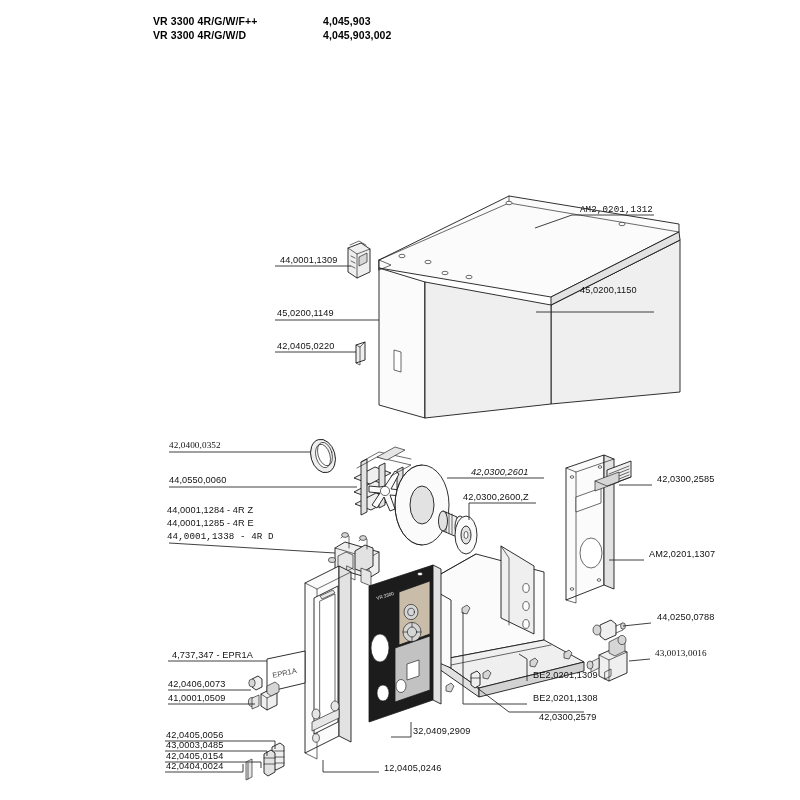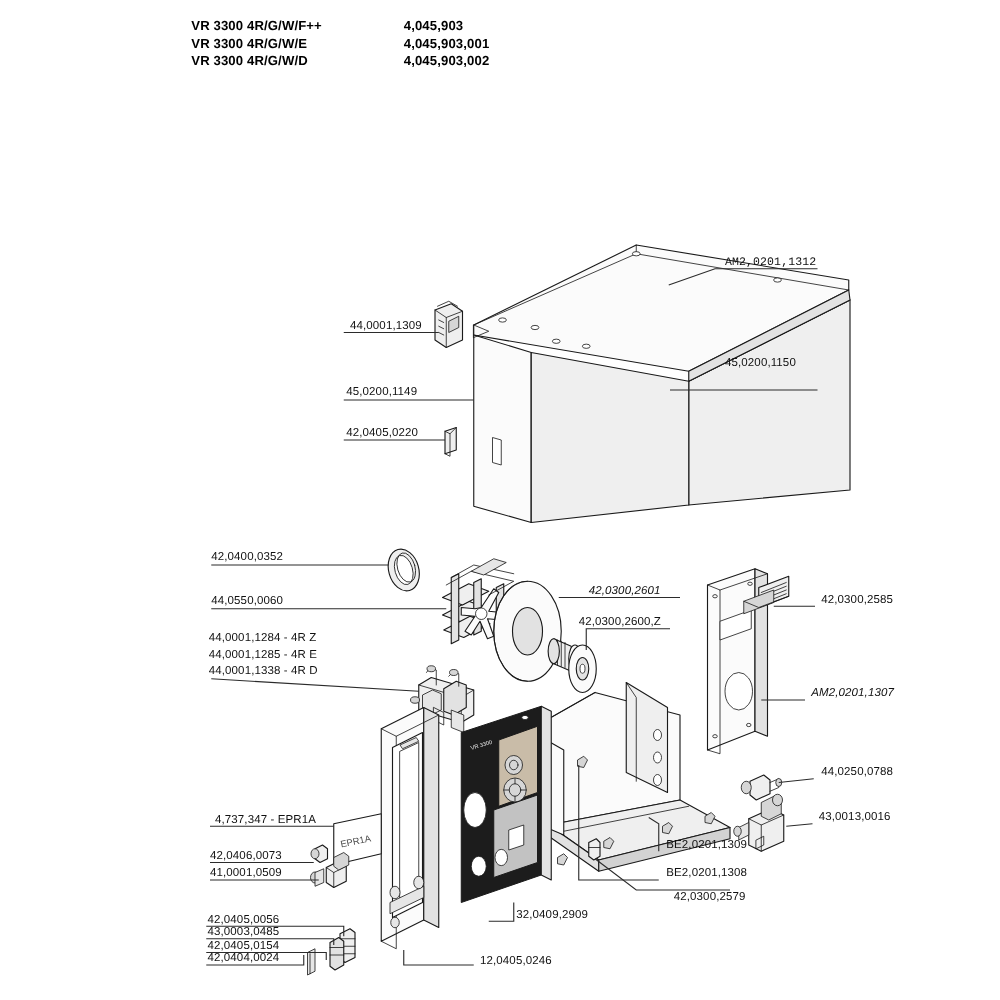--- a/index.html
+++ b/index.html
@@ -65,23 +65,20 @@
   }
 </style>
 </head>
 <body>
 
 <div id="sheet">
 
   <div class="header-table">
     <span class="header-row">
       <span class="model">VR 3300 4R/G/W/F++</span><span class="artno">4,045,903</span>
-    </span>
-    <span class="header-row">
-      <span class="model">VR 3300 4R/G/W/E</span><span class="artno">4,045,903,001</span>
     </span>
     <span class="header-row">
       <span class="model">VR 3300 4R/G/W/D</span><span class="artno">4,045,903,002</span>
     </span>
   </div>
 
   <div class="vecwrap">
   <svg width="800" height="800" viewBox="0 0 800 800" xmlns="http://www.w3.org/2000/svg">
     <defs>
       <style>
@@ -413,41 +410,41 @@
 
   </svg>
   </div>
 
   <div class="callout" style="left:541px; top:204px;font-family:Liberation Mono, monospace;">AM2,0201,1312</div>
   <div class="callout" style="left:541px; top:285px;">45,0200,1150</div>
   <div class="callout" style="left:241px; top:255px;">44,0001,1309</div>
   <div class="callout" style="left:238px; top:308px;">45,0200,1149</div>
   <div class="callout" style="left:238px; top:341px;">42,0405,0220</div>
 
-  <div class="callout" style="left:130px; top:440px;">42,0400,0352</div>
+  <div class="callout" style="left:130px; top:440px;font-family:Liberation Serif, serif;">42,0400,0352</div>
   <div class="callout" style="left:130px; top:475px;text-align:right;">44,0550,0060</div>
   <div class="callout" style="left:432px; top:467px;font-style:italic;">42,0300,2601</div>
   <div class="callout" style="left:424px; top:492px;text-align:center;">42,0300,2600,Z</div>
   <div class="callout" style="left:618px; top:474px;">42,0300,2585</div>
-  <div class="callout" style="left:610px; top:549px;font-style:italic;">AM2,0201,1307</div>
+  <div class="callout" style="left:610px; top:549px;">AM2,0201,1307</div>
 
   <div class="callout multi" style="left:128px; top:505px;">44,0001,1284 - 4R Z</div>
   <div class="callout multi" style="left:128px; top:518px;">44,0001,1285 - 4R E</div>
-  <div class="callout multi" style="left:128px; top:531px;">44,0001,1338 - 4R D</div>
+  <div class="callout multi" style="left:128px; top:531px;font-family:Liberation Mono, monospace;">44,0001,1338 - 4R D</div>
 
   <div class="callout" style="left:133px; top:650px;">4,737,347 - EPR1A</div>
   <div class="callout" style="left:129px; top:679px;">42,0406,0073</div>
   <div class="callout" style="left:129px; top:693px;">41,0001,0509</div>
   <div class="callout" style="left:127px; top:730px;">42,0405,0056</div>
   <div class="callout" style="left:127px; top:740px;text-align:center;">43,0003,0485</div>
   <div class="callout" style="left:127px; top:751px;">42,0405,0154</div>
   <div class="callout" style="left:127px; top:761px;">42,0404,0024</div>
 
   <div class="callout" style="left:618px; top:612px;">44,0250,0788</div>
-  <div class="callout" style="left:616px; top:648px;">43,0013,0016</div>
+  <div class="callout" style="left:616px; top:648px;font-family:Liberation Serif, serif;">43,0013,0016</div>
   <div class="callout" style="left:494px; top:670px;">BE2,0201,1309</div>
   <div class="callout" style="left:494px; top:693px;">BE2,0201,1308</div>
   <div class="callout" style="left:500px; top:712px;">42,0300,2579</div>
 
   <div class="callout" style="left:374px; top:726px;">32,0409,2909</div>
   <div class="callout" style="left:345px; top:763px;">12,0405,0246</div>
 
 </div>
 
 </body></html>

